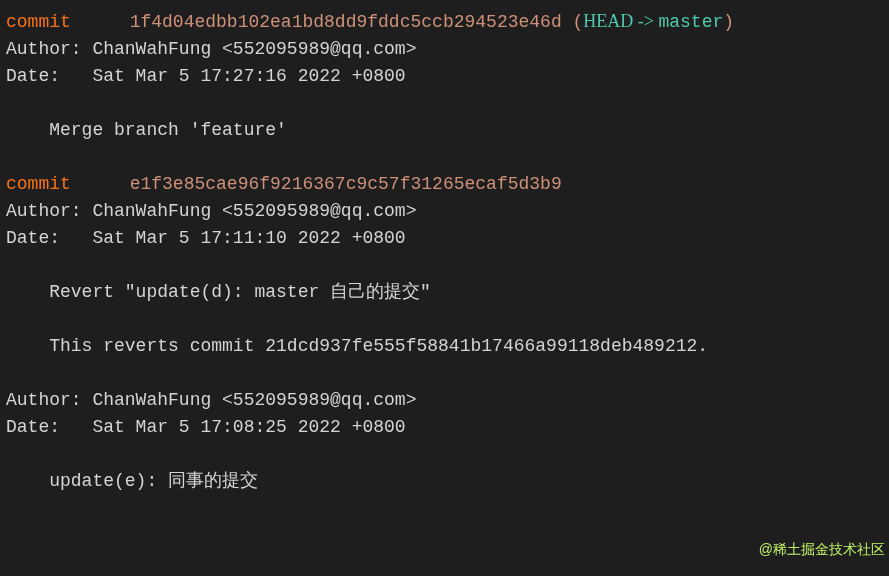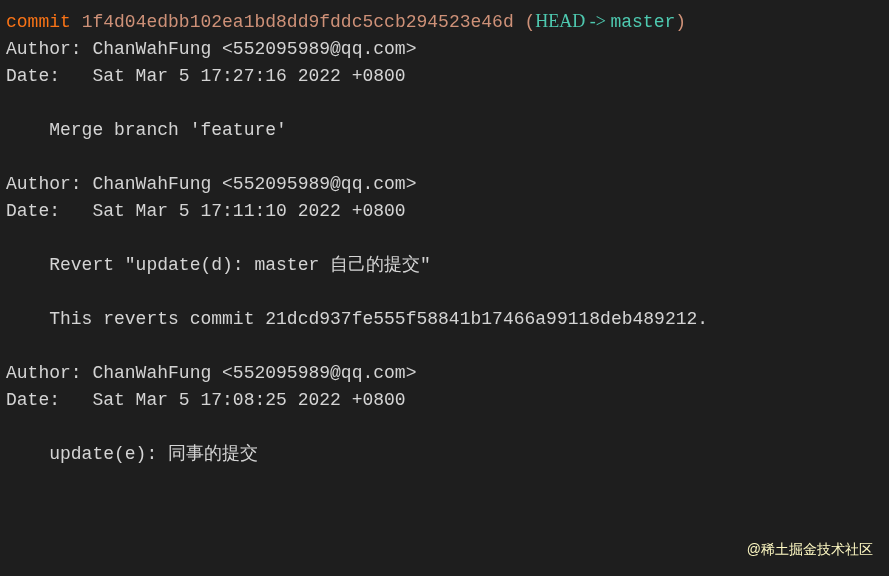--- a/index.html
+++ b/index.html
@@ -20,57 +20,59 @@
       position: relative;
     }
     .line {
       white-space: pre;
     }
     .commit-label {
       color: #f97316;
     }
     .commit-hash {
       color: #ce9178;
+      margin-left: 48px;
     }
     .paren {
       color: #ce9178;
     }
     .head {
       color: #4ec9b0;
       font-family: Liberation Serif, serif;
     }
     .branch {
       color: #4ec9b0;
     }
     .white {
       color: #d4d4d4;
     }
     .watermark {
       position: absolute;
       bottom: 16px;
-      right: 16px;
-      color: #fef9c3;
+      right: 4px;
+      color: #bef264;
       font-size: 14px;
       font-family: sans-serif;
     }
     .blank {
       height: 1.5em;
     }
   </style>
 </head>
 <body>
 
 <div>
   <div class="line"><span class="commit-label">commit </span><span class="commit-hash">1f4d04edbb102ea1bd8dd9fddc5ccb294523e46d</span><span class="paren"> (</span><span class="head">HEAD -&gt; </span><span class="branch">master</span><span class="paren">)</span></div>
   <div class="line white">Author: ChanWahFung &lt;552095989@qq.com&gt;</div>
   <div class="line white">Date:   Sat Mar 5 17:27:16 2022 +0800</div>
   <div class="blank"></div>
   <div class="line white">    Merge branch 'feature'</div>
   <div class="blank"></div>
 
+  <div class="line"><span class="commit-label">commit </span><span class="commit-hash">e1f3e85cae96f9216367c9c57f31265ecaf5d3b9</span></div>
   <div class="line white">Author: ChanWahFung &lt;552095989@qq.com&gt;</div>
   <div class="line white">Date:   Sat Mar 5 17:11:10 2022 +0800</div>
   <div class="blank"></div>
   <div class="line white">    Revert "update(d): master 自己的提交"</div>
   <div class="blank"></div>
   <div class="line white">    This reverts commit 21dcd937fe555f58841b17466a99118deb489212.</div>
   <div class="blank"></div>
 
   <div class="line white">Author: ChanWahFung &lt;552095989@qq.com&gt;</div>
   <div class="line white">Date:   Sat Mar 5 17:08:25 2022 +0800</div>

